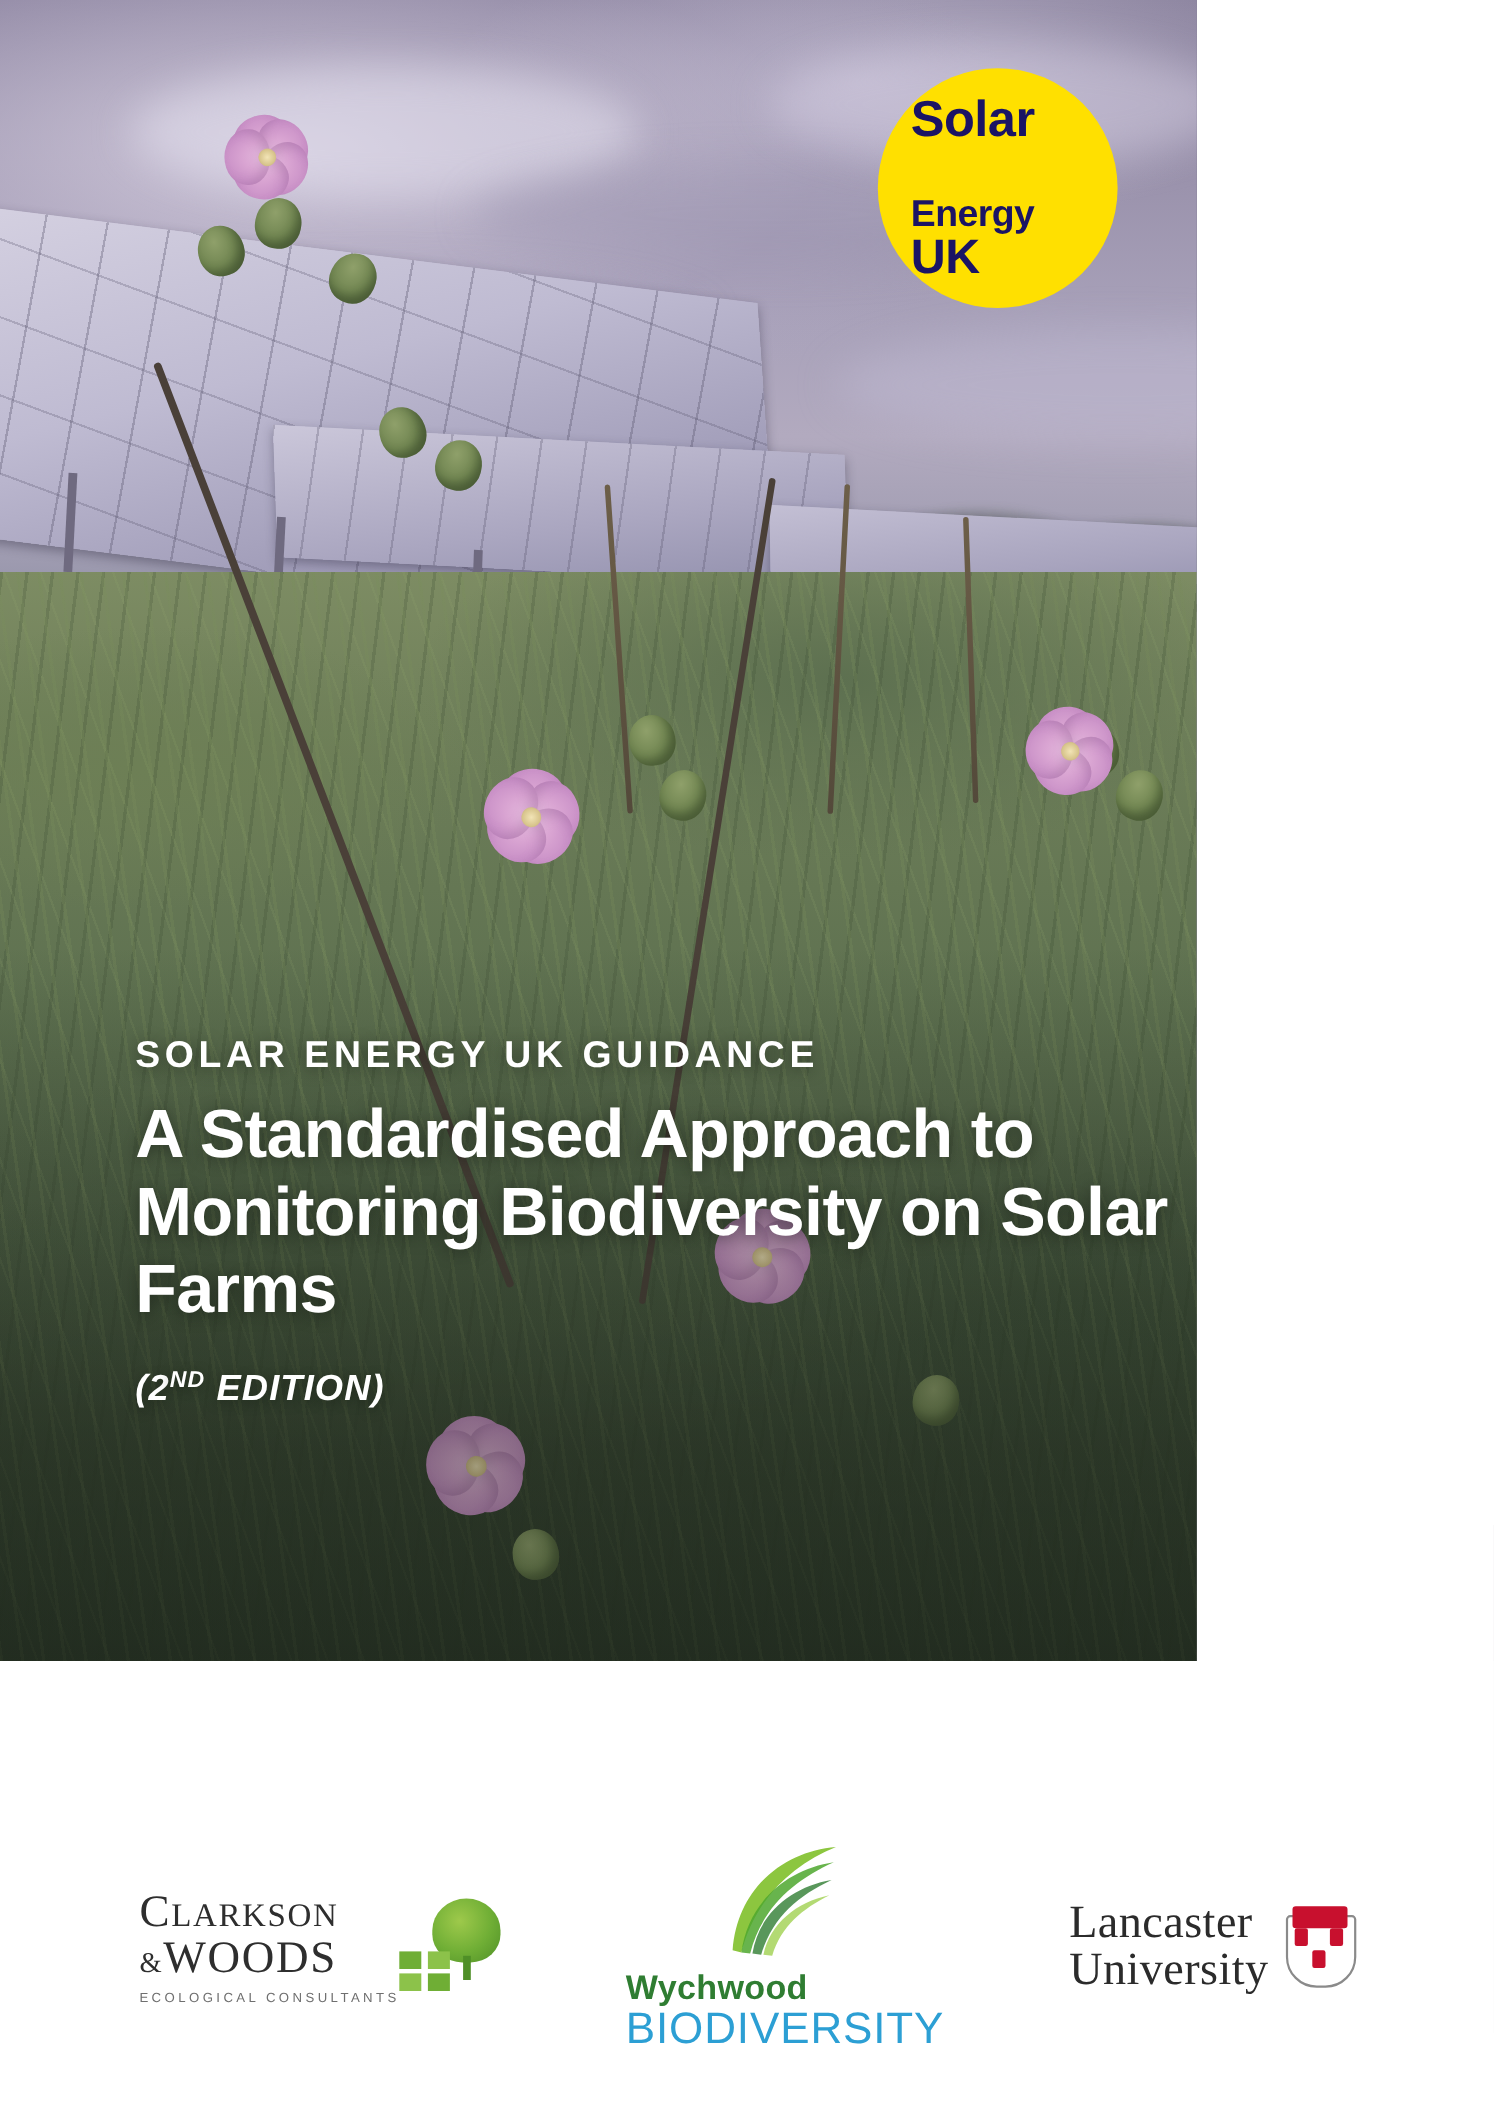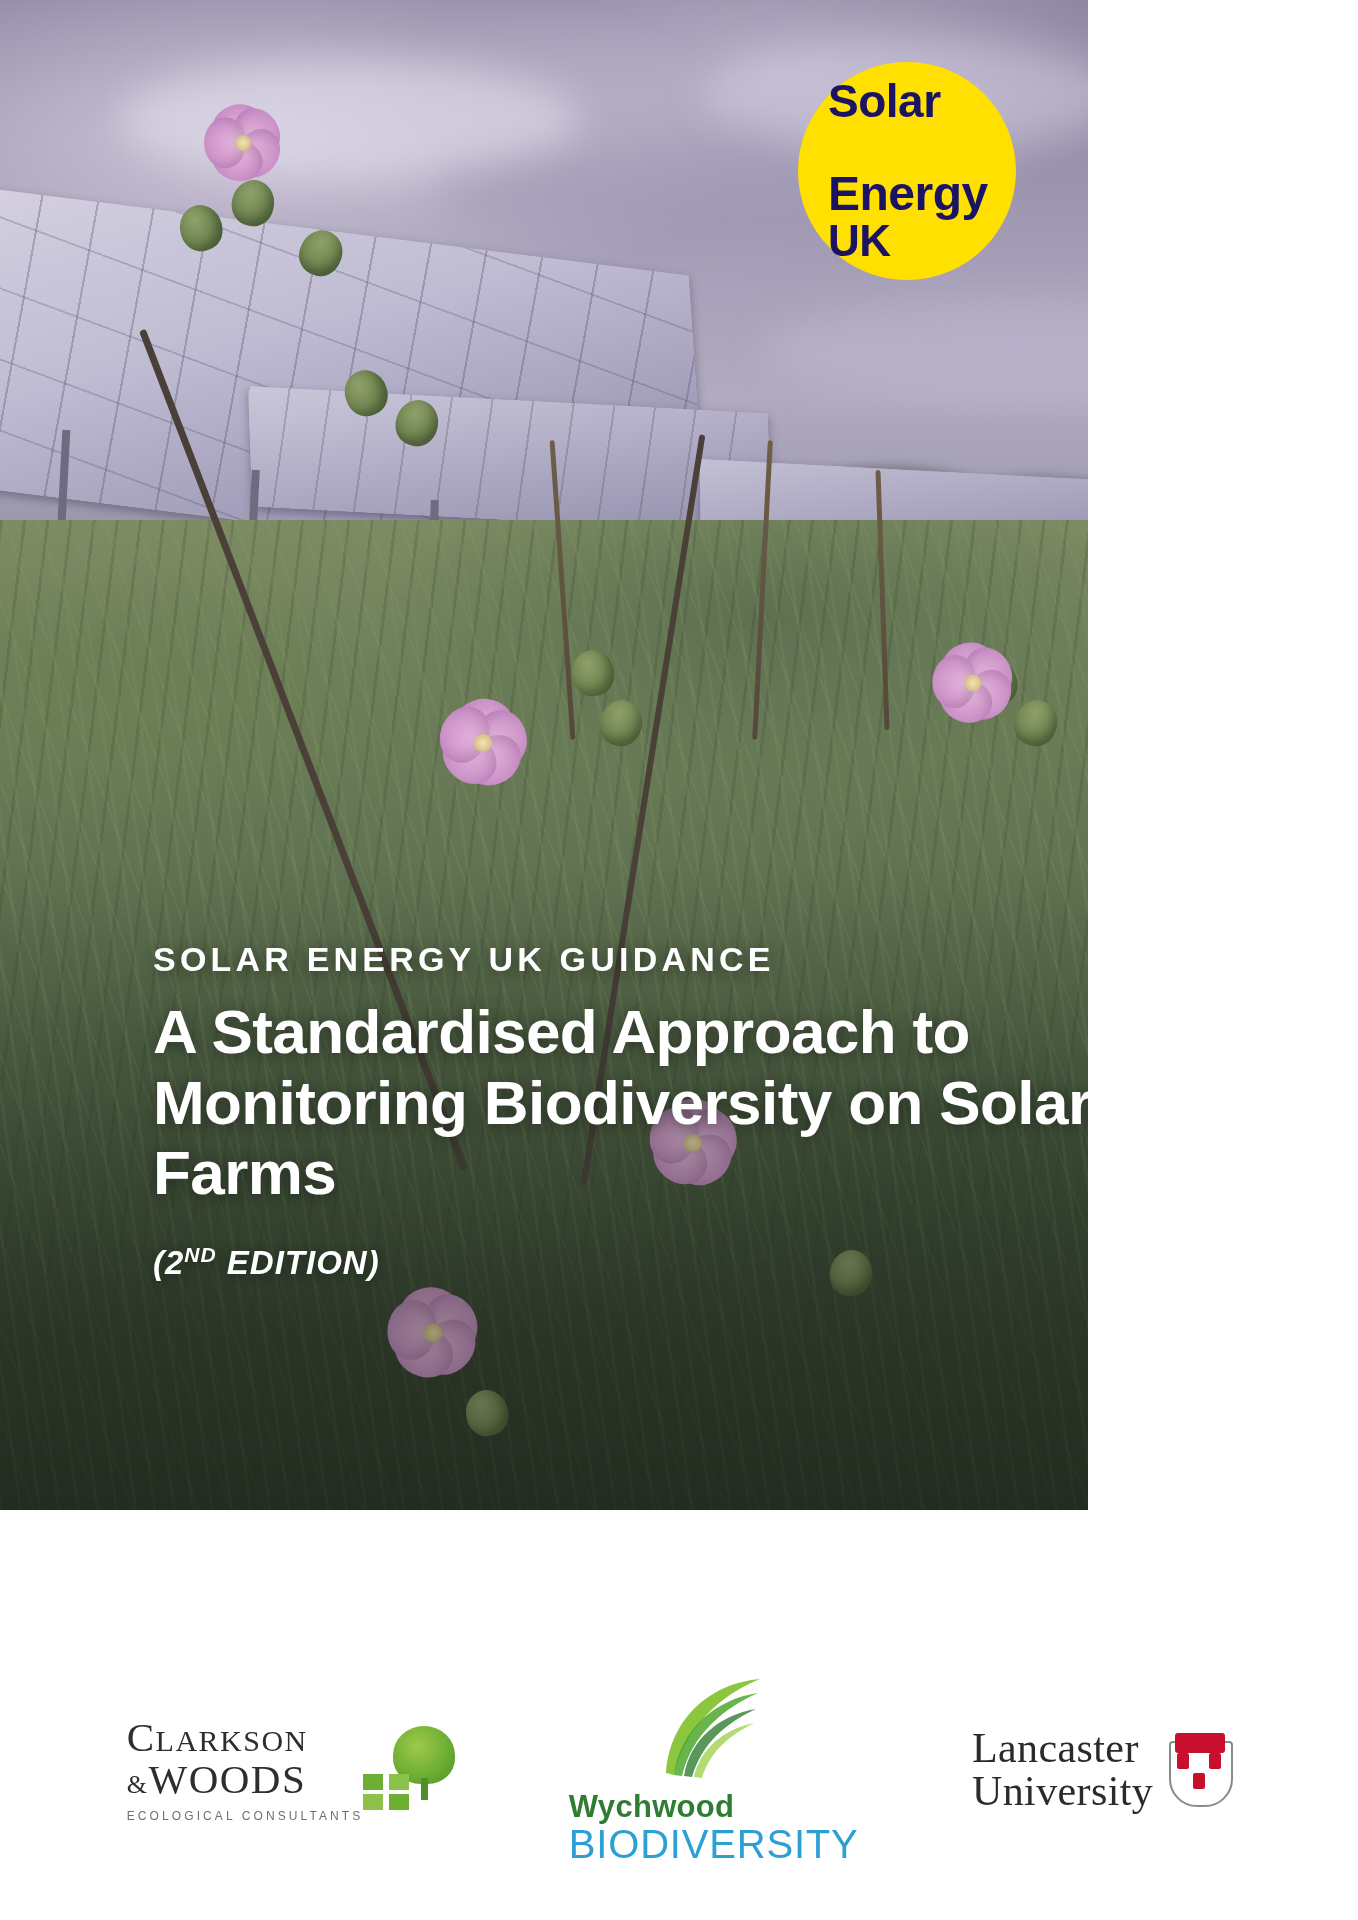--- a/index.html
+++ b/index.html
@@ -226,27 +226,27 @@
   }
   .logo-badge .l1,
   .logo-badge .l2,
   .logo-badge .l3 {
     color: #1b1464;
     font-weight: bold;
     line-height: 1.02;
     letter-spacing: -0.5px;
   }
   .logo-badge .l1 { font-size: 46px; }
-  .logo-badge .l2 { font-size: 48px; margin-top: 45px; }
+  .logo-badge .l2 { font-size: 34px; margin-top: 45px; }
   .logo-badge .l3 { font-size: 44px; }
 
   
   .title-block {
     position: absolute;
-    left: 153px;
+    left: 123px;
     top: 940px;
     width: 1120px;
     color: #ffffff;
     text-shadow: 0 2px 14px rgba(20,26,18,0.55);
   }
   .eyebrow {
     font-size: 34px;
     font-weight: bold;
     letter-spacing: 4.2px;
     margin-bottom: 18px;

